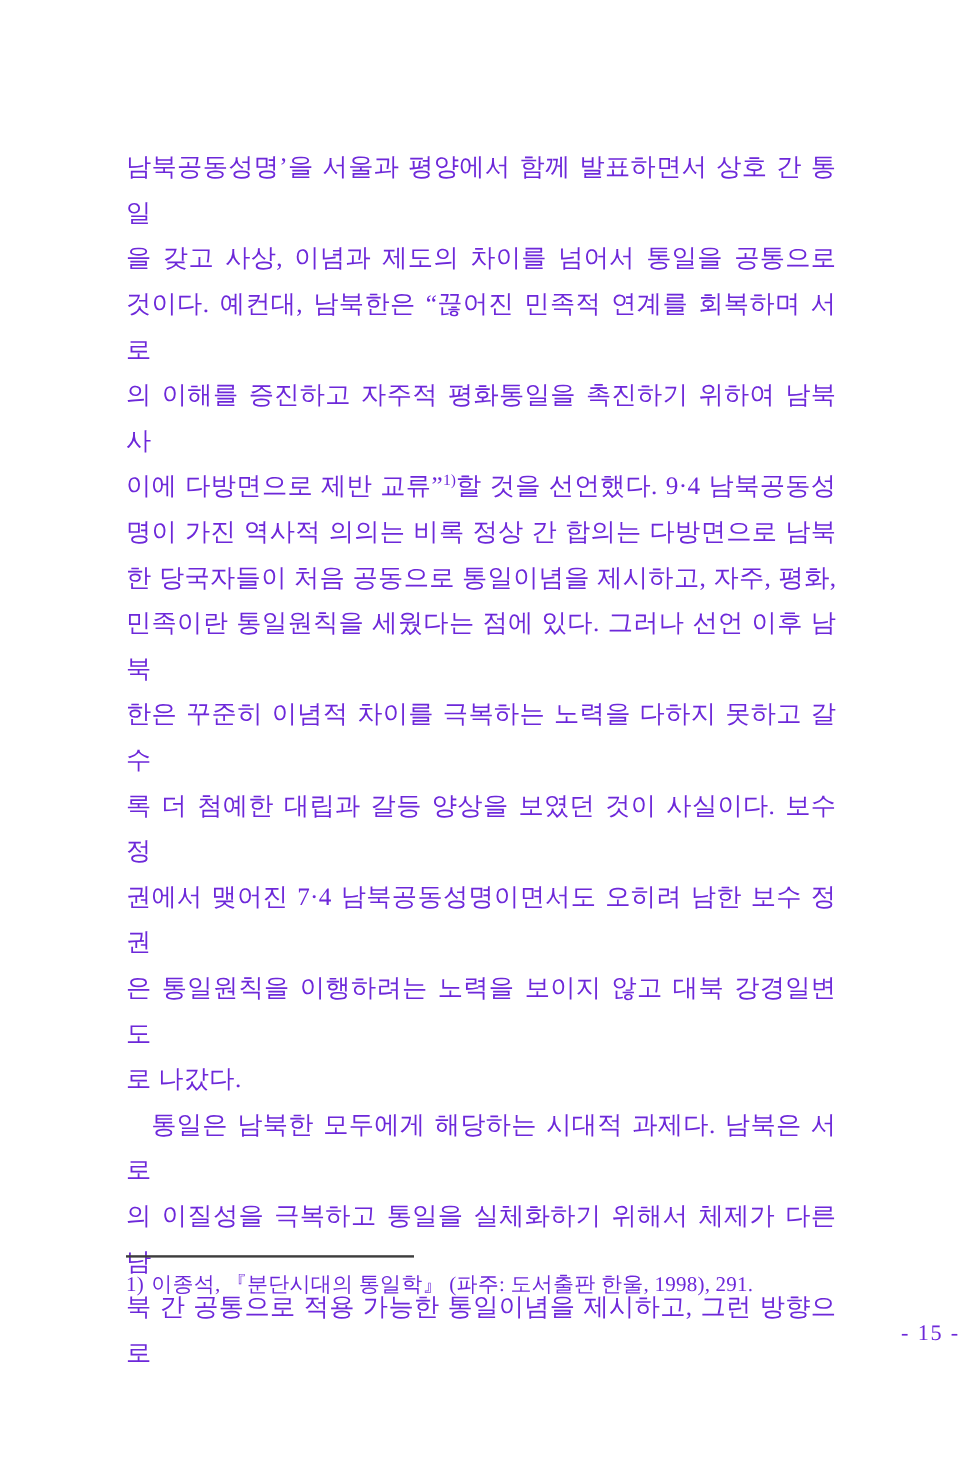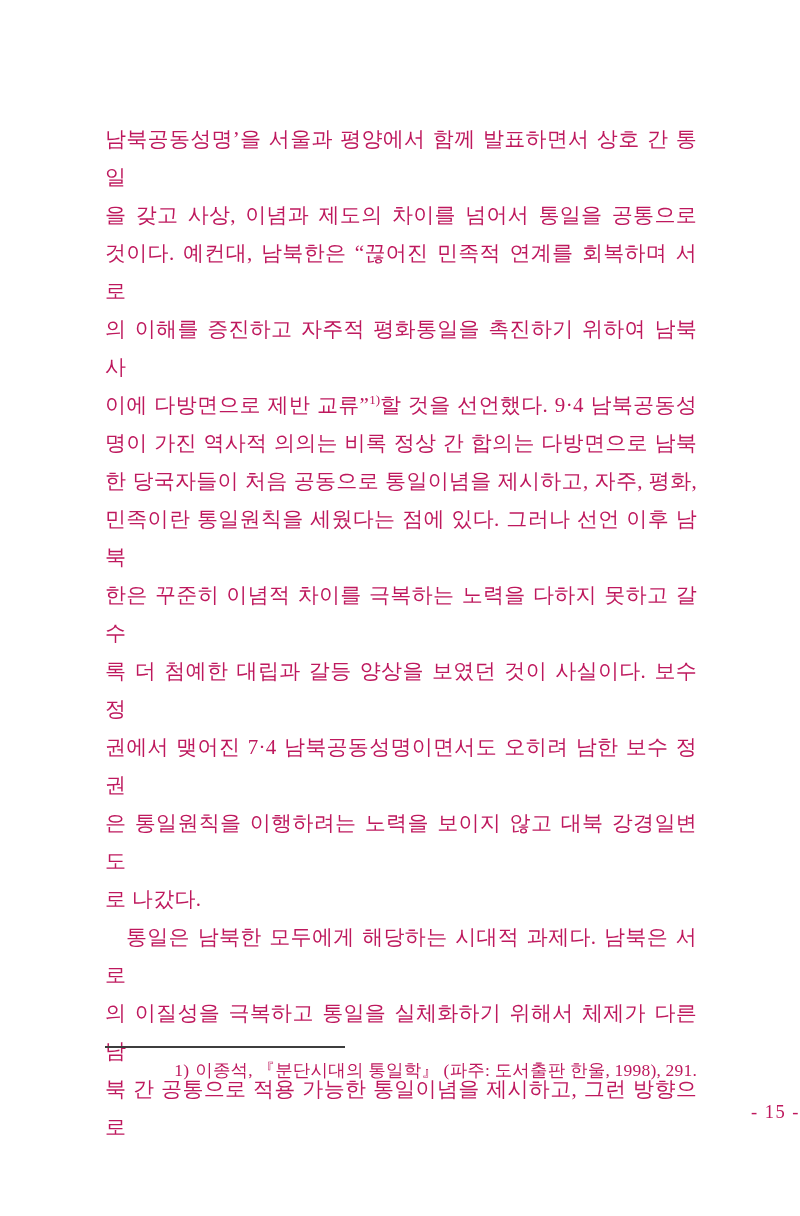--- a/index.html
+++ b/index.html
@@ -2,21 +2,21 @@
 <html><head>
 <meta charset="utf-8">
 <style>
   html, body { margin: 0; padding: 0; background: #e8e8e8; }
   .page {
     position: relative;
     width: 800px;
     height: 1216px;
     background: #ffffff;
     font-family: "Liberation Serif", "DejaVu Serif", serif;
-    color: #be185d;
+    color: #6d28d9;
     overflow: hidden;
   }
   .text-block {
     position: absolute;
     left: 105px;
     top: 120px;
     width: 592px;
     font-size: 21px;
     line-height: 38px;
     letter-spacing: 0.3px;
@@ -38,21 +38,21 @@
     width: 592px;
     font-size: 17.5px;
     line-height: 26px;
   }
   .fn-rule {
     width: 240px;
     height: 0;
     border-top: 2px solid #3d3d3d;
     margin-bottom: 9px;
   }
-  .fn-line { letter-spacing: 0.2px; text-align: right; }
+  .fn-line { letter-spacing: 0.2px; }
   .fn-marker { margin-right: 6px; }
   .page-number {
     position: absolute;
     left: 0;
     right: 0;
     top: 1102px;
     text-align: right;
     font-size: 18.5px;
     letter-spacing: 1.5px;
   }

